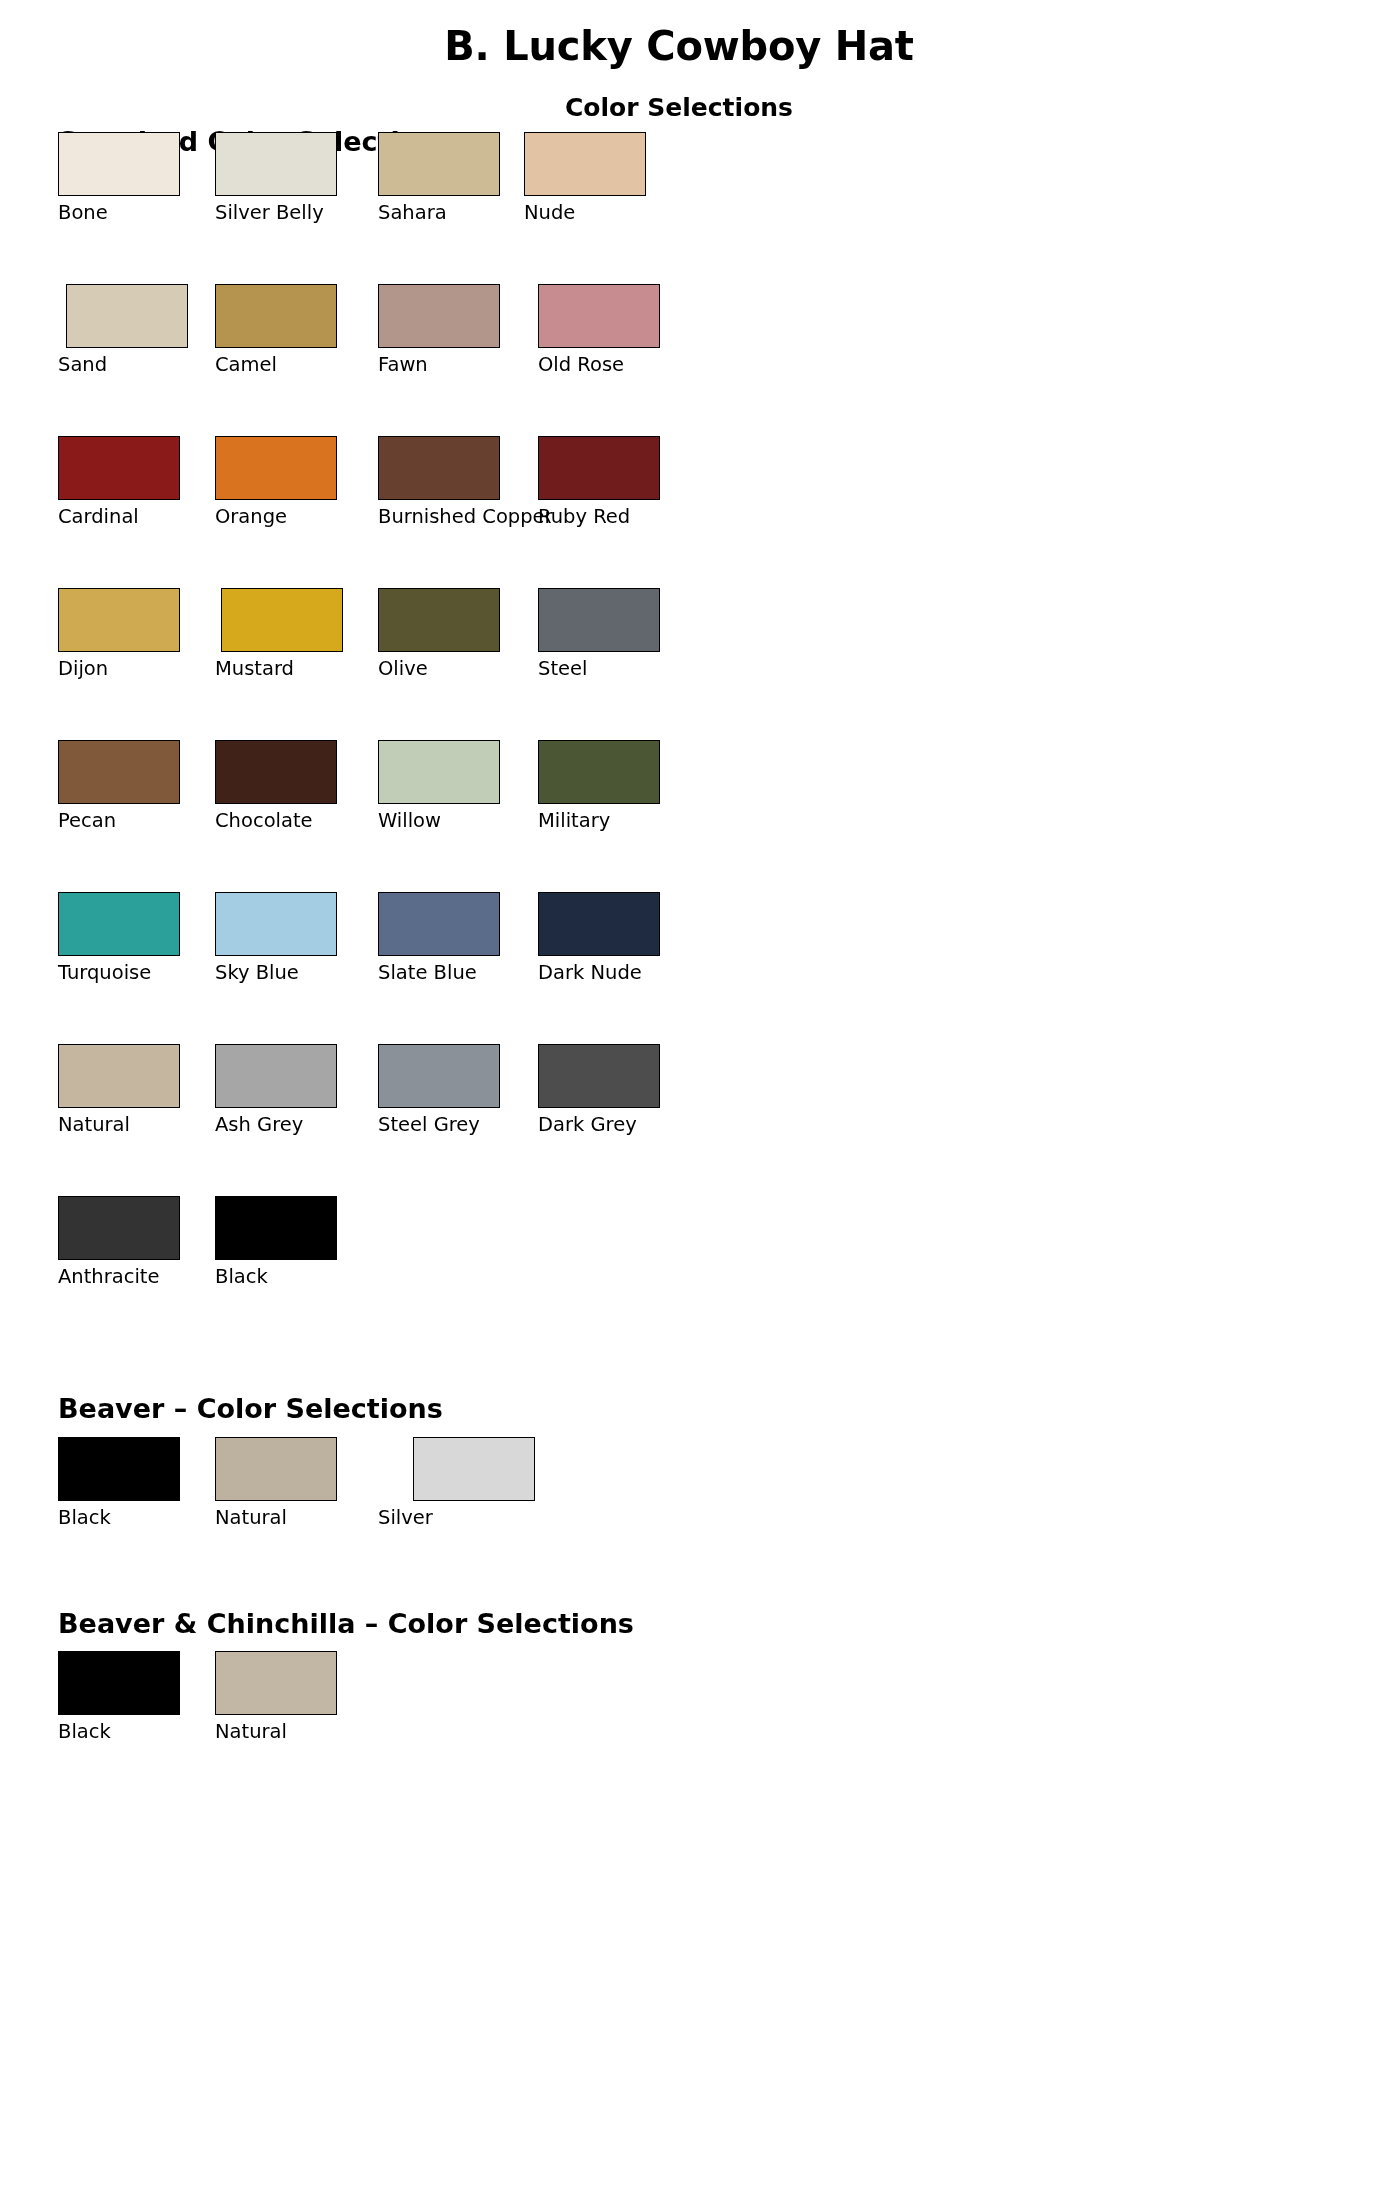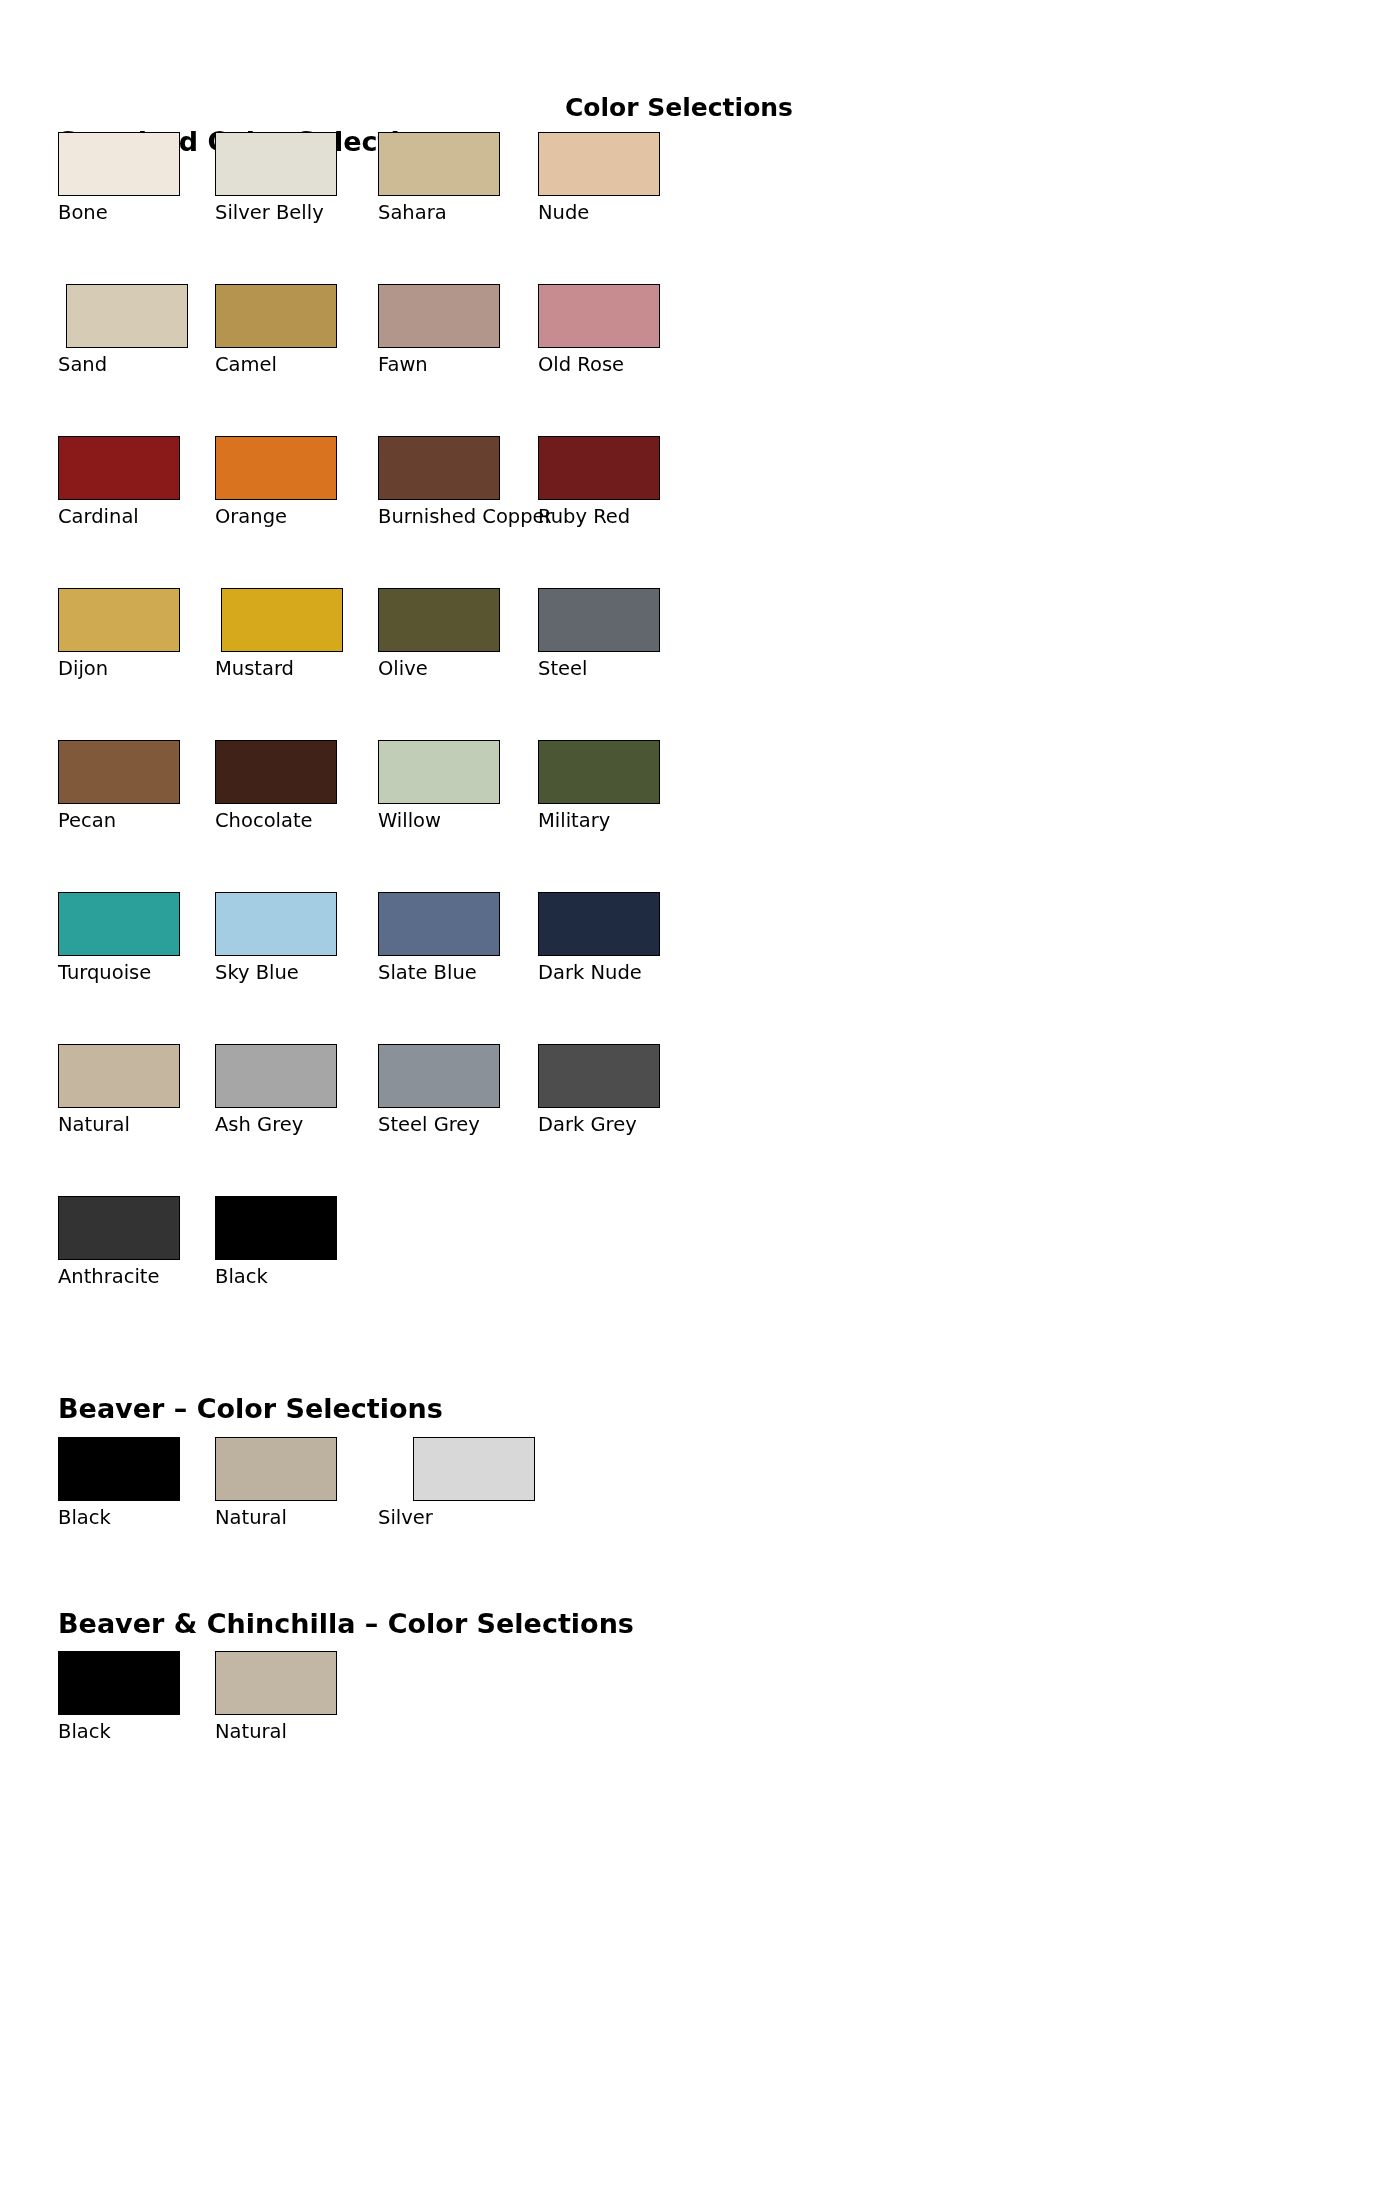--- a/index.html
+++ b/index.html
@@ -64,38 +64,39 @@
     font-size: 19.5px;
     white-space: nowrap;
     line-height: 22px;
   }
 </style>
 </head>
 <body>
 
 <div class="page">
 
+  <div class="title">B. Lucky Cowboy Hat</div>
 
   <div class="subtitle">Color Selections</div>
 
   <div id="sections-root">
       <div class="section-heading" style="top: 126px;">Standard Color Selections</div>
       <div class="swatch-cell" style="left: 58px; top: 132px;">
         <div class="swatch-box" style="background: rgb(240, 232, 221);"></div>
         <div class="swatch-label">Bone</div>
       </div>
       <div class="swatch-cell" style="left: 215px; top: 132px;">
         <div class="swatch-box" style="background: rgb(226, 223, 213);"></div>
         <div class="swatch-label">Silver Belly</div>
       </div>
       <div class="swatch-cell" style="left: 378px; top: 132px;">
         <div class="swatch-box" style="background: rgb(205, 187, 150);"></div>
         <div class="swatch-label">Sahara</div>
       </div>
-      <div class="swatch-cell" style="left: 538px; top: 132px;">
+      <div class="swatch-cell" style="left: 524px; top: 132px;">
         <div class="swatch-box" style="background: rgb(226, 195, 163);"></div>
         <div class="swatch-label">Nude</div>
       </div>
       <div class="swatch-cell" style="left: 58px; top: 284px; padding-left: 8px;">
         <div class="swatch-box" style="background: rgb(214, 203, 180);"></div>
         <div class="swatch-label">Sand</div>
       </div>
       <div class="swatch-cell" style="left: 215px; top: 284px;">
         <div class="swatch-box" style="background: rgb(181, 148, 79);"></div>
         <div class="swatch-label">Camel</div>

